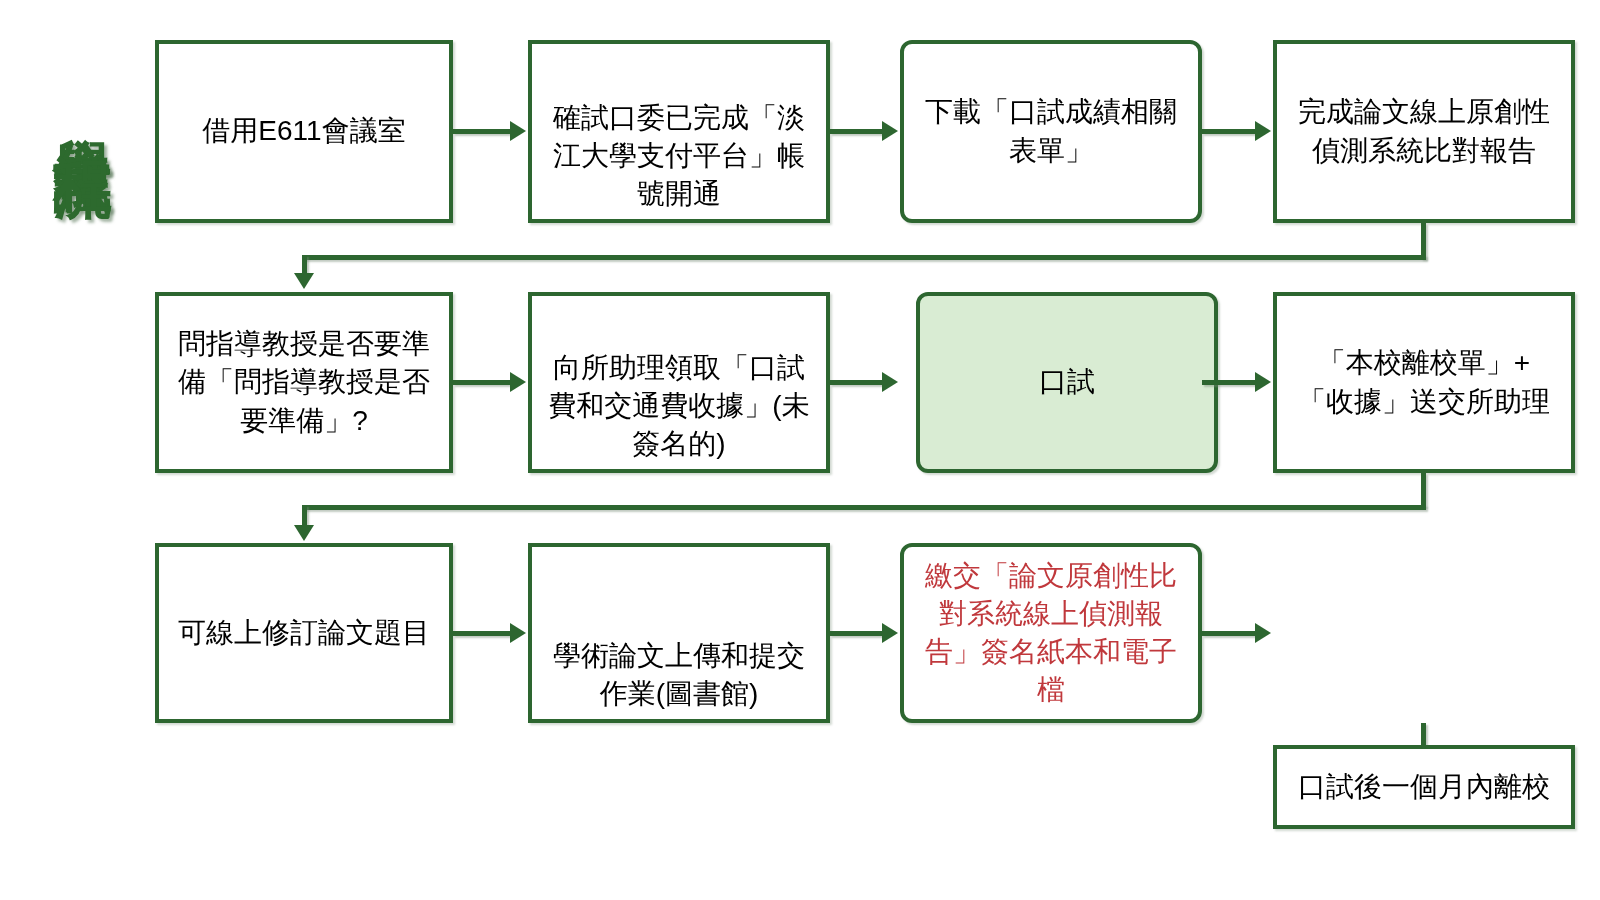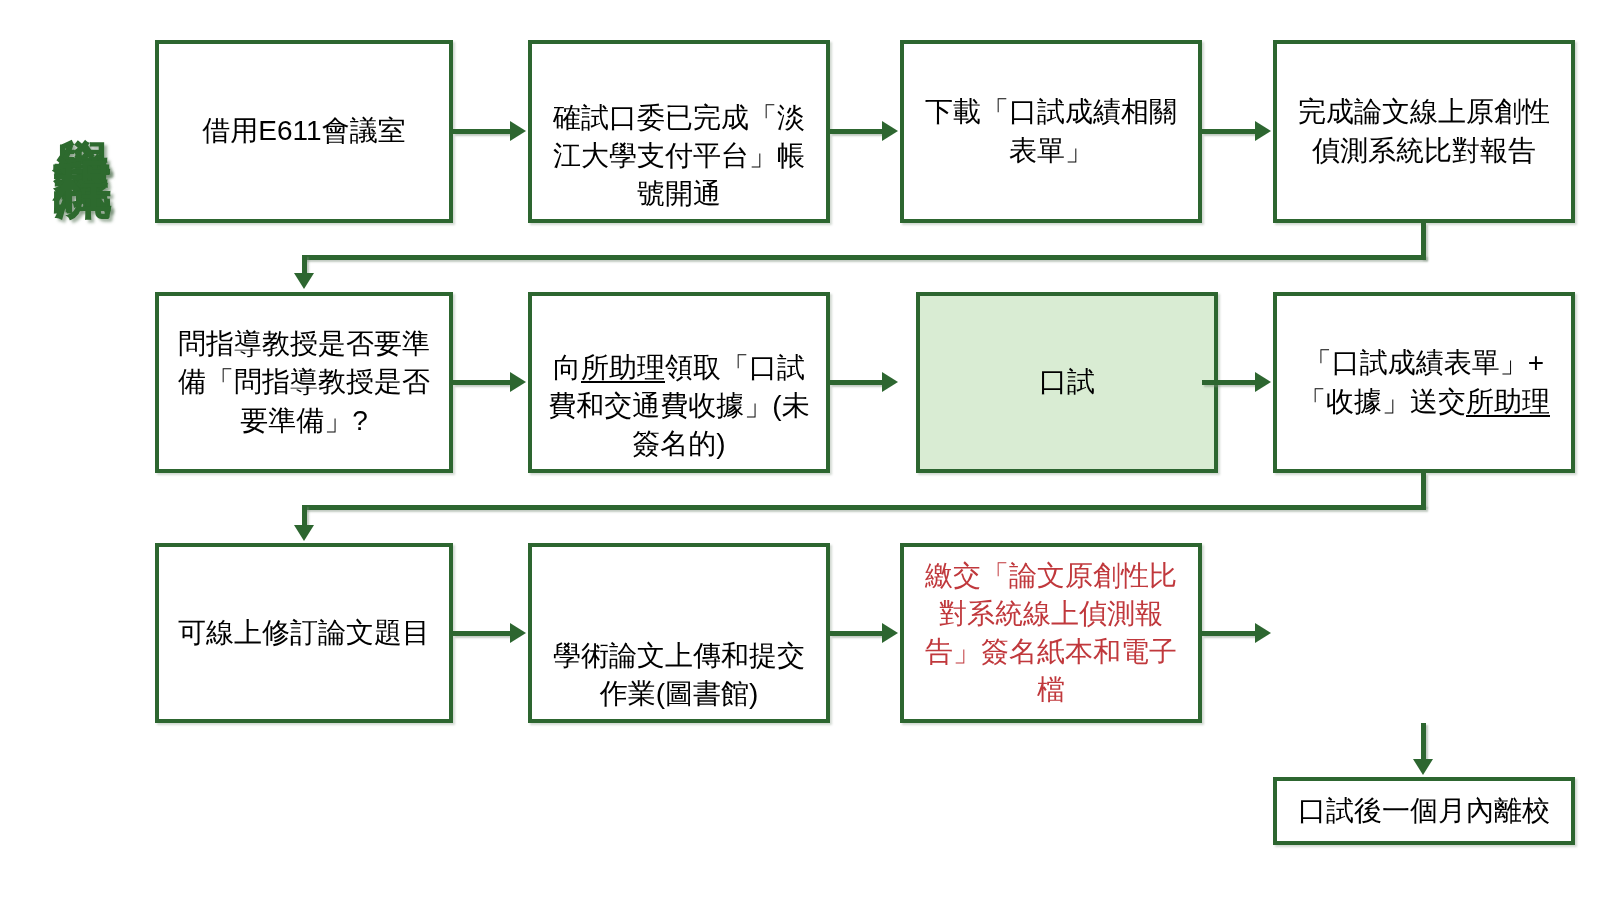--- a/index.html
+++ b/index.html
@@ -29,27 +29,27 @@
     border:4px solid var(--green);
     background:#ffffff;
     display:flex;align-items:center;justify-content:center;
     text-align:center;
     font-size:28px;line-height:1.36;color:#000;
     padding:6px 16px;
     box-shadow:2px 2px 2px rgba(130,150,130,0.35);
   }
   .box.fill{background:var(--fill-light);margin-left:16px;}
   .box.red{color:var(--red);justify-content:center;}
-  .u{text-decoration:underline;text-underline-offset:4px;margin-top:32px;}
+  .u{text-underline-offset:4px;margin-top:32px;}
 
   
   .c1{left:155px;width:298px;} .c2{left:528px;width:302px;align-items:flex-end;}
-  .c3{left:900px;width:302px;} .c4{left:1273px;width:302px;}
+  .c3{left:900px;width:302px;border-radius:12px;} .c4{left:1273px;width:302px;}
   .r1{top:40px;height:183px;} .r2{top:292px;height:181px;}
-  .r3{top:543px;height:180px;} .r4{top:777px;height:68px;}
+  .r3{top:543px;height:180px;} .r4{top:745px;height:84px;}
 
   
   .hshaft{position:absolute;height:5px;background:var(--green);
     box-shadow:2px 2px 2px rgba(120,140,120,0.45);}
   .hhead{position:absolute;width:0;height:0;
     border-top:10px solid transparent;border-bottom:10px solid transparent;
     border-left:16px solid var(--green);}
   .vshaft{position:absolute;width:5px;background:var(--green);
     box-shadow:2px 2px 2px rgba(120,140,120,0.45);}
   .vhead{position:absolute;width:0;height:0;
@@ -99,21 +99,21 @@
   <div class="box c1 r2">
     <span>問指導教授是否要準備「問指導教授是否要準備」?</span>
   </div>
   <div class="box c2 r2">
     <span><span>向</span><span class="u">所助理</span><span>領取「口試費和交通費收據」(未簽名的)</span></span>
   </div>
   <div class="box c3 r2 fill">
     <span>口試</span>
   </div>
   <div class="box c4 r2">
-    <span><span>「口試成績表單」+「收據」送交</span><span class="u">所助理</span><span></span></span>
+    <span><span>「本校離校單」+「收據」送交</span><span class="u">所助理</span><span></span></span>
   </div>
 
   <div>
     <div class="hshaft" style="left:453px;top:380px;width:57px;"></div>
     <div class="hhead" style="left:510px;top:372px;"></div>
   </div>
   <div>
     <div class="hshaft" style="left:830px;top:380px;width:52px;"></div>
     <div class="hhead" style="left:882px;top:372px;"></div>
   </div>

